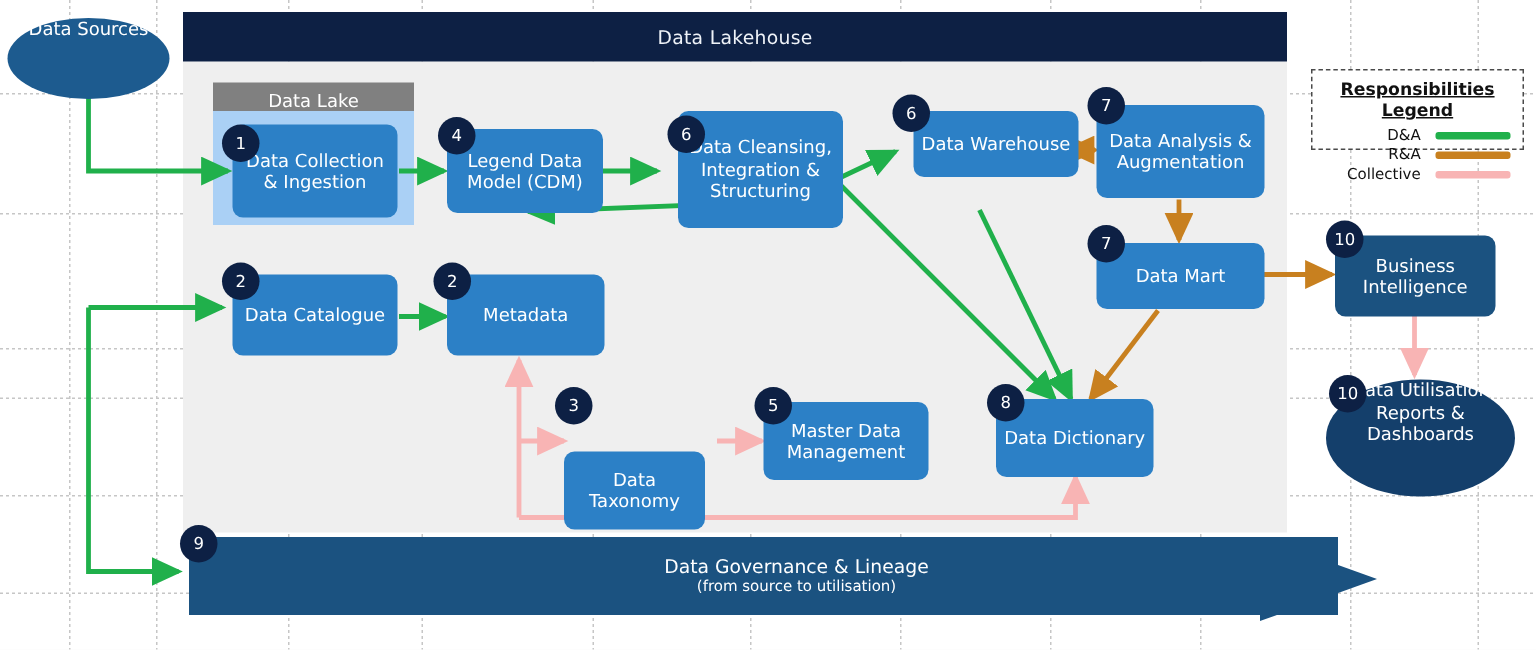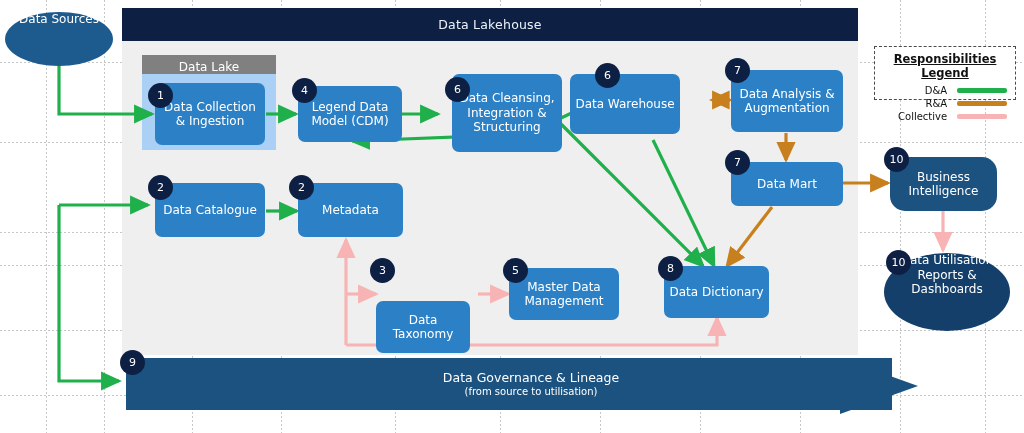--- a/index.html
+++ b/index.html
@@ -28,21 +28,21 @@
   .lakehouse-hdr{position:absolute;background:#0d2044;color:#eef2f8;
       display:flex;align-items:center;justify-content:center;
       font-size:12.5px;letter-spacing:.2px;}
   .lake-outer{position:absolute;background:#aad0f5;}
   .lake-hdr{position:absolute;background:#808080;color:#ffffff;
       display:flex;align-items:flex-end;justify-content:center;font-size:12px;}
 
   .box{position:absolute;background:#2c80c6;border-radius:7px;color:#ffffff;
       display:flex;align-items:center;justify-content:center;text-align:center;
       font-size:12px;line-height:14.5px;padding:2px 4px;box-sizing:border-box;}
-  .box.dark{background:#1b5280;border-radius:15px;}
+  .box.dark{background:#1b5280;}
   .ell{position:absolute;background:#1d5b8f;border-radius:50%;color:#ffffff;
       display:flex;align-items:flex-start;justify-content:center;text-align:center;
       font-size:12px;line-height:14.5px;}
   .ell.deep{background:#143f6b;}
 
   .badge{position:absolute;width:25px;height:25px;border-radius:50%;
       background:#0d2044;color:#ffffff;display:flex;align-items:center;
       justify-content:center;font-size:11px;z-index:7;}
 
   .gov{position:absolute;background:#1b5280;color:#fff;
@@ -160,21 +160,21 @@
     <span>4</span>
   </div>
 
   <div class="box" style="left:452px;top:74px;width:110px;height:78px;">
     <span>Data Cleansing, Integration &amp; Structuring</span>
   </div>
   <div class="badge" style="left:445px;top:77px;">
     <span>6</span>
   </div>
 
-  <div class="box" style="left:570px;top:74px;width:110px;height:60px;">
+  <div class="box" style="left:609px;top:74px;width:110px;height:44px;">
     <span>Data Warehouse</span>
   </div>
   <div class="badge" style="left:595px;top:63px;">
     <span>6</span>
   </div>
 
   <div class="box" style="left:731px;top:70px;width:112px;height:62px;">
     <span>Data Analysis &amp; Augmentation</span>
   </div>
   <div class="badge" style="left:725px;top:58px;">

